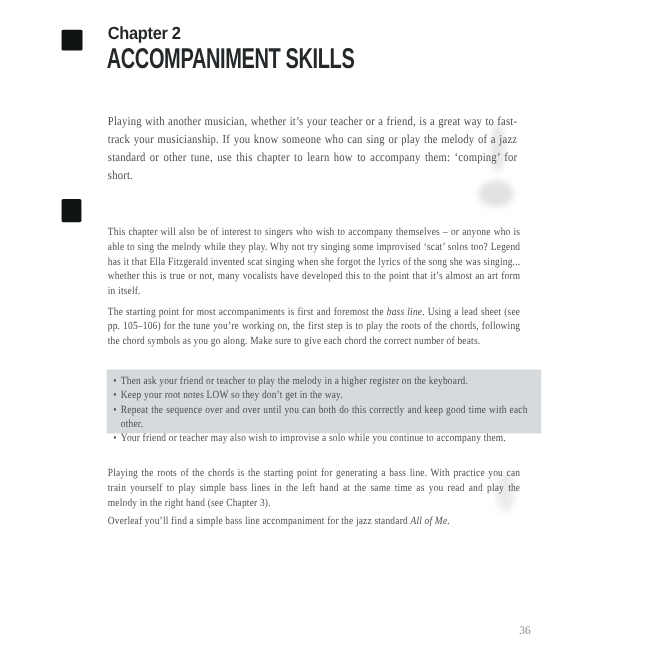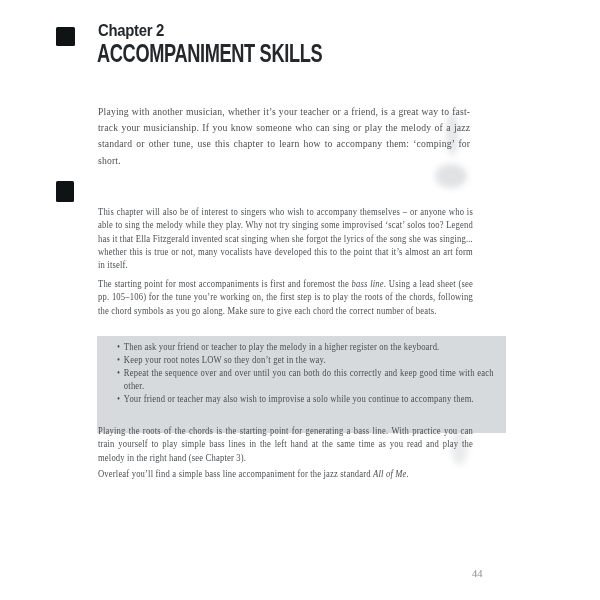--- a/index.html
+++ b/index.html
@@ -38,22 +38,22 @@
     width:437px; font-size:10px; line-height:13.3px;
     letter-spacing:0.2px; transform:scaleX(0.858);
   }
   .p1 { top:103px; }
   .p2 { top:205px; }
   .p3 { top:277px; }
   .p4 { top:424px; }
   .p5 { top:467px; text-align:left; }
   
   .callout {
-    position:absolute; left:97px; top:336px; width:395px; height:97px;
-    background:var(--callout-bg); overflow:visible;padding-left:14px;
+    position:absolute; left:97px; top:336px; width:395px; height:58px;
+    background:var(--callout-bg); overflow:visible;
   }
   .callout ul {
     margin:0; padding:5px 0 0 6px; list-style:none;
     width:440px; font-size:10px; line-height:12.9px; letter-spacing:0.2px;
     color:var(--body); text-align:justify;
     transform:scaleX(0.858); transform-origin:left top;
   }
   .callout li { position:relative; padding-left:9px; margin:0; }
   .callout li::before { content:"\2022"; position:absolute; left:1px; top:0; }
   
@@ -101,15 +101,15 @@
       <li>Keep your root notes LOW so they don’t get in the way.</li>
       <li>Repeat the sequence over and over until you can both do this correctly and keep good time with each other.</li>
       <li>Your friend or teacher may also wish to improvise a solo while you continue to accompany them.</li>
     </ul>
   </div>
 
   <p class="para para-sm p4">Playing the roots of the chords is the starting point for generating a bass line. With practice you can train yourself to play simple bass lines in the left hand at the same time as you read and play the melody in the right hand (see Chapter 3).</p>
 
   <p class="para para-sm p5"><span>Overleaf you’ll find a simple bass line accompaniment for the jazz standard </span><em>All of Me</em><span>.</span></p>
 
-  <div class="page-number">44</div>
+  <div class="page-number">36</div>
 
 </div>
 
 </body></html>

